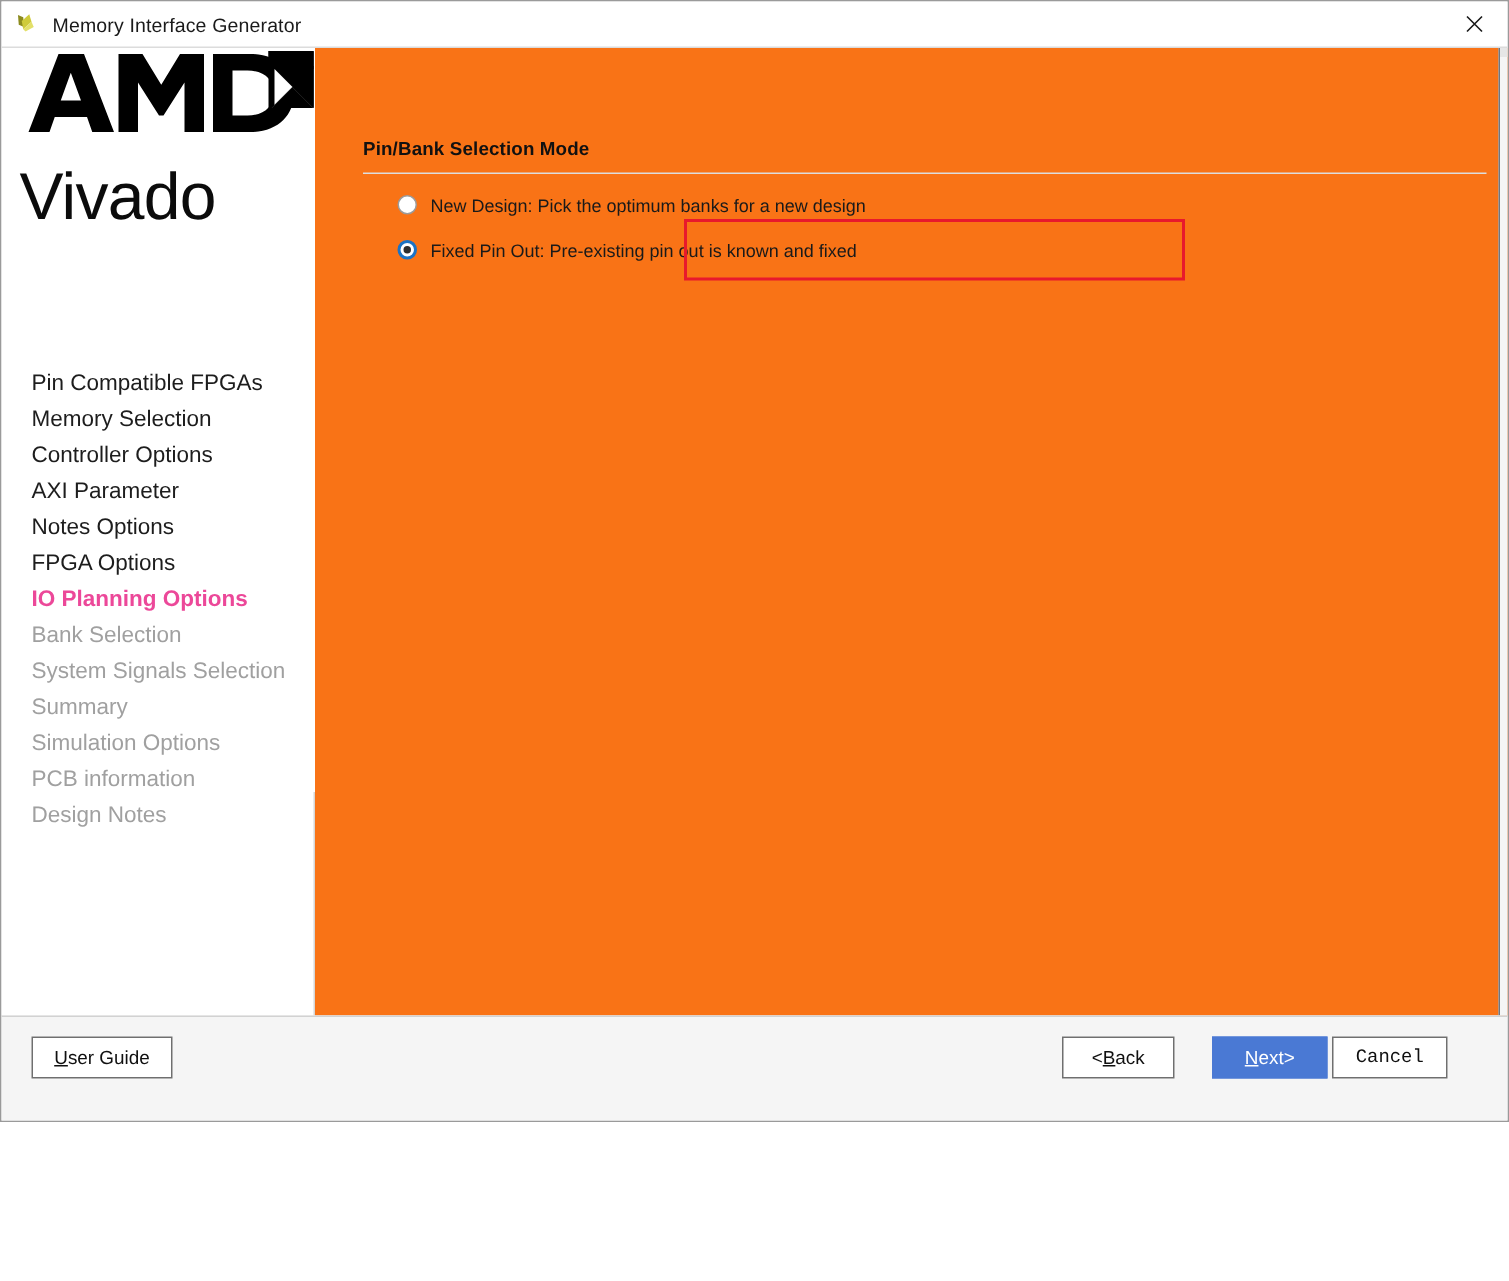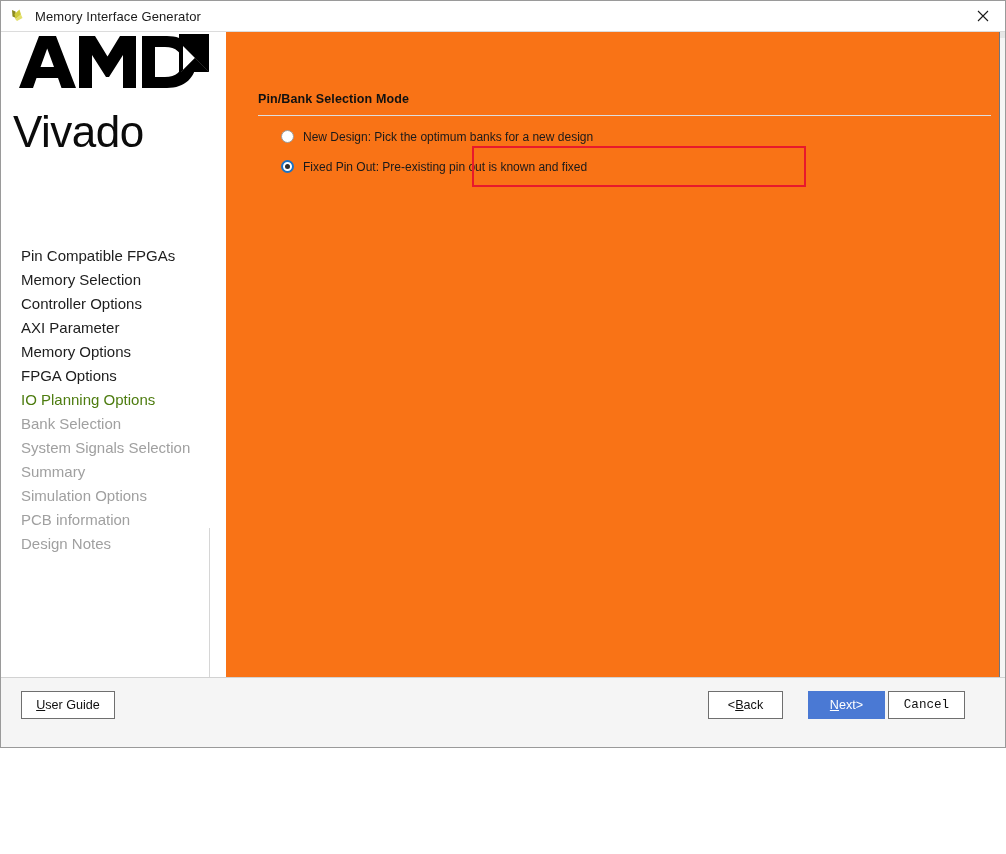--- a/index.html
+++ b/index.html
@@ -70,21 +70,20 @@
     position: relative;
     min-height: 0;
   }
 
   .sidebar {
     width: 209px;
     flex: 0 0 209px;
     background: #ffffff;
     position: relative;
     overflow: hidden;
-    padding-left: 16px;
   }
   .logo-wrap {
     position: absolute;
     left: 12px;
     top: 2px;
     width: 200px;
     height: 105px;
     overflow: hidden;
   }
   .amd-logo {
@@ -109,22 +108,22 @@
     width: 185px;
   }
   .nav-item {
     font-size: 15px;
     line-height: 24px;
     height: 24px;
     color: #1d1d1d;
     white-space: nowrap;
   }
   .nav-item.active {
-    font-weight: normal;
-    color: #4d7c0f;
+    font-weight: bold;
+    color: #ec4899;
   }
   .nav-item.disabled {
     color: #a0a0a0;
   }
 
   .sidebar-splitter {
     position: absolute;
     left: 208px;
     top: 496px;
     width: 1px;
@@ -326,21 +325,21 @@
           <path d="M182 24 L196 38 L168 38 Z" fill="#000000"></path>
         </svg>
       </div>
       <div class="vivado-word">Vivado</div>
 
       <div class="nav-list">
         <div class="nav-item">Pin Compatible FPGAs</div>
         <div class="nav-item">Memory Selection</div>
         <div class="nav-item">Controller Options</div>
         <div class="nav-item">AXI Parameter</div>
-        <div class="nav-item">Memory Options</div>
+        <div class="nav-item">Notes Options</div>
         <div class="nav-item">FPGA Options</div>
         <div class="nav-item active">IO Planning Options</div>
         <div class="nav-item disabled">Bank Selection</div>
         <div class="nav-item disabled">System Signals Selection</div>
         <div class="nav-item disabled">Summary</div>
         <div class="nav-item disabled">Simulation Options</div>
         <div class="nav-item disabled">PCB information</div>
         <div class="nav-item disabled">Design Notes</div>
       </div>
 

